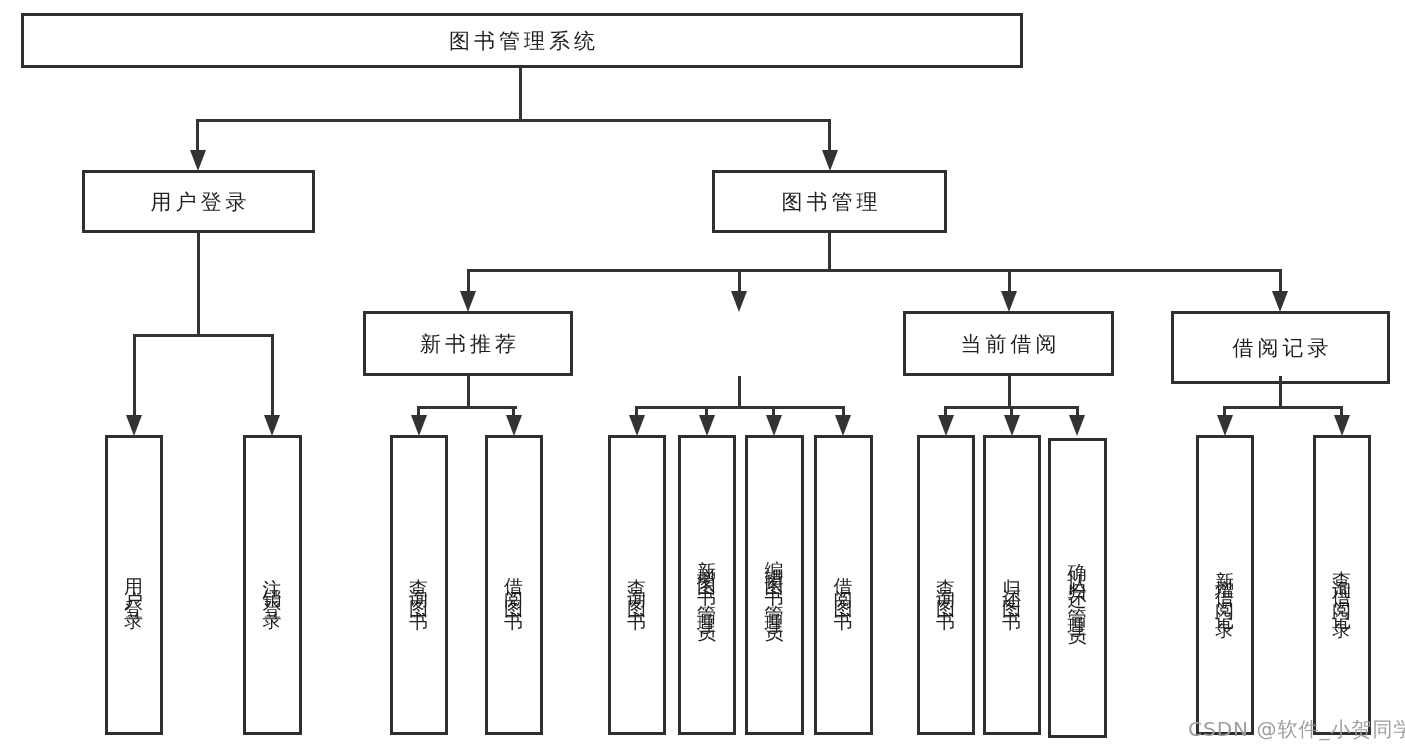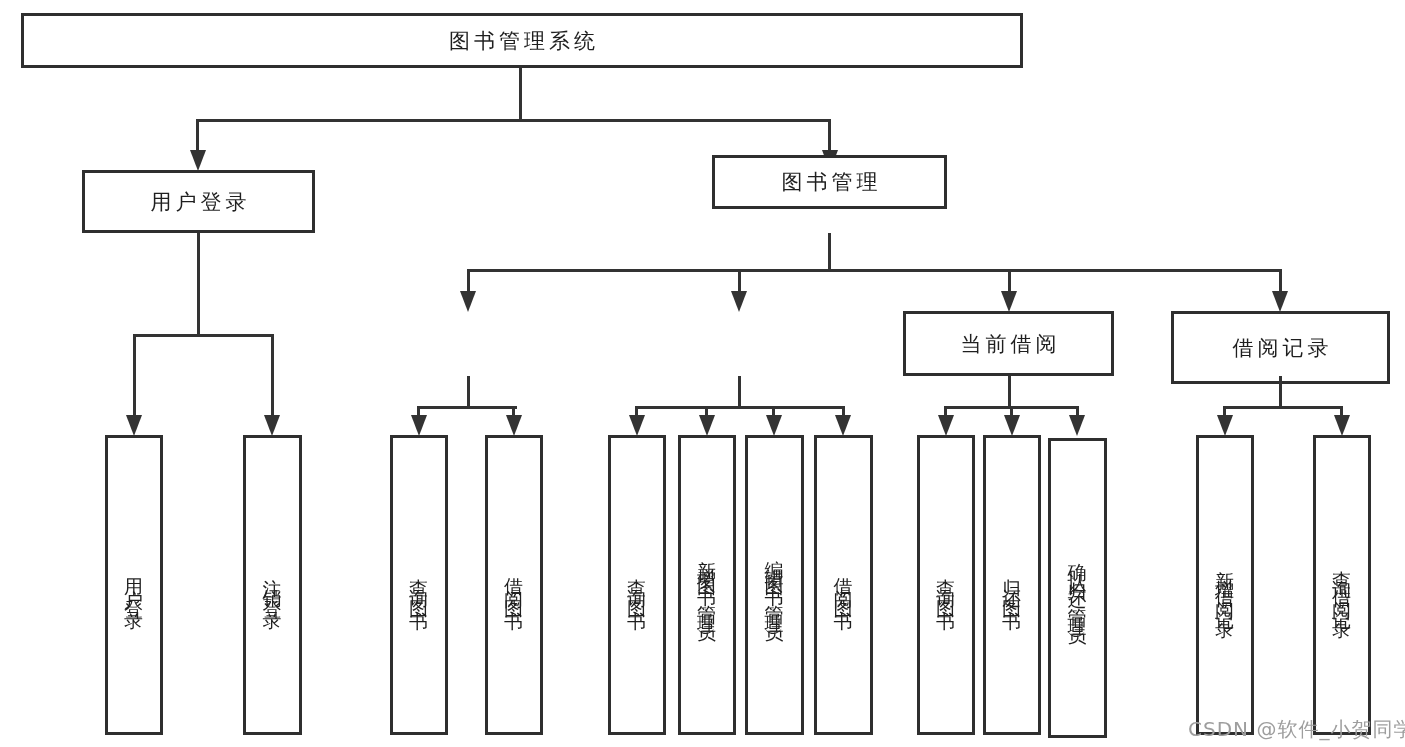--- a/index.html
+++ b/index.html
@@ -66,35 +66,38 @@
   <div class="vline" style="left:519px; top:68px;  height:53px;"></div>
   <div class="hline" style="left:196px; top:119px; width:635px;"></div>
   <div class="vline" style="left:196px; top:119px; height:33px;"></div>
   <div class="arrow" style="left:190px; top:150px;"></div>
   <div class="vline" style="left:828px; top:119px; height:33px;"></div>
   <div class="arrow" style="left:822px; top:150px;"></div>
 
   <div class="box hbox" style="left:82px; top:170px; width:233px; height:63px;">
     <span class="lbl">用户登录</span>
   </div>
-  <div class="box hbox" style="left:712px; top:155px; width:235px; height:54px;">
+  <div class="box hbox" style="left:712px; top:170px; width:235px; height:63px;">
     <span class="lbl">图书管理</span>
   </div>
 
   <div class="vline" style="left:828px;  top:233px; height:38px;"></div>
   <div class="hline" style="left:467px;  top:269px; width:815px;"></div>
   <div class="vline" style="left:467px;  top:269px; height:24px;"></div>
   <div class="arrow" style="left:460px;  top:291px;"></div>
   <div class="vline" style="left:738px;  top:269px; height:24px;"></div>
   <div class="arrow" style="left:731px;  top:291px;"></div>
   <div class="vline" style="left:1008px; top:269px; height:24px;"></div>
   <div class="arrow" style="left:1001px; top:291px;"></div>
   <div class="vline" style="left:1279px; top:269px; height:24px;"></div>
   <div class="arrow" style="left:1272px; top:291px;"></div>
 
+  <div class="box hbox" style="left:363px; top:311px; width:210px; height:65px;">
+    <span class="lbl">新书推荐</span>
+  </div>
   <div class="box hbox" style="left:903px; top:311px; width:211px; height:65px;">
     <span class="lbl">当前借阅</span>
   </div>
   <div class="box hbox" style="left:1171px; top:311px; width:219px; height:73px;">
     <span class="lbl">借阅记录</span>
   </div>
 
   <div class="vline" style="left:197px; top:233px; height:104px;"></div>
   <div class="hline" style="left:133px; top:334px; width:141px;"></div>
   <div class="vline" style="left:133px; top:334px; height:83px;"></div>

